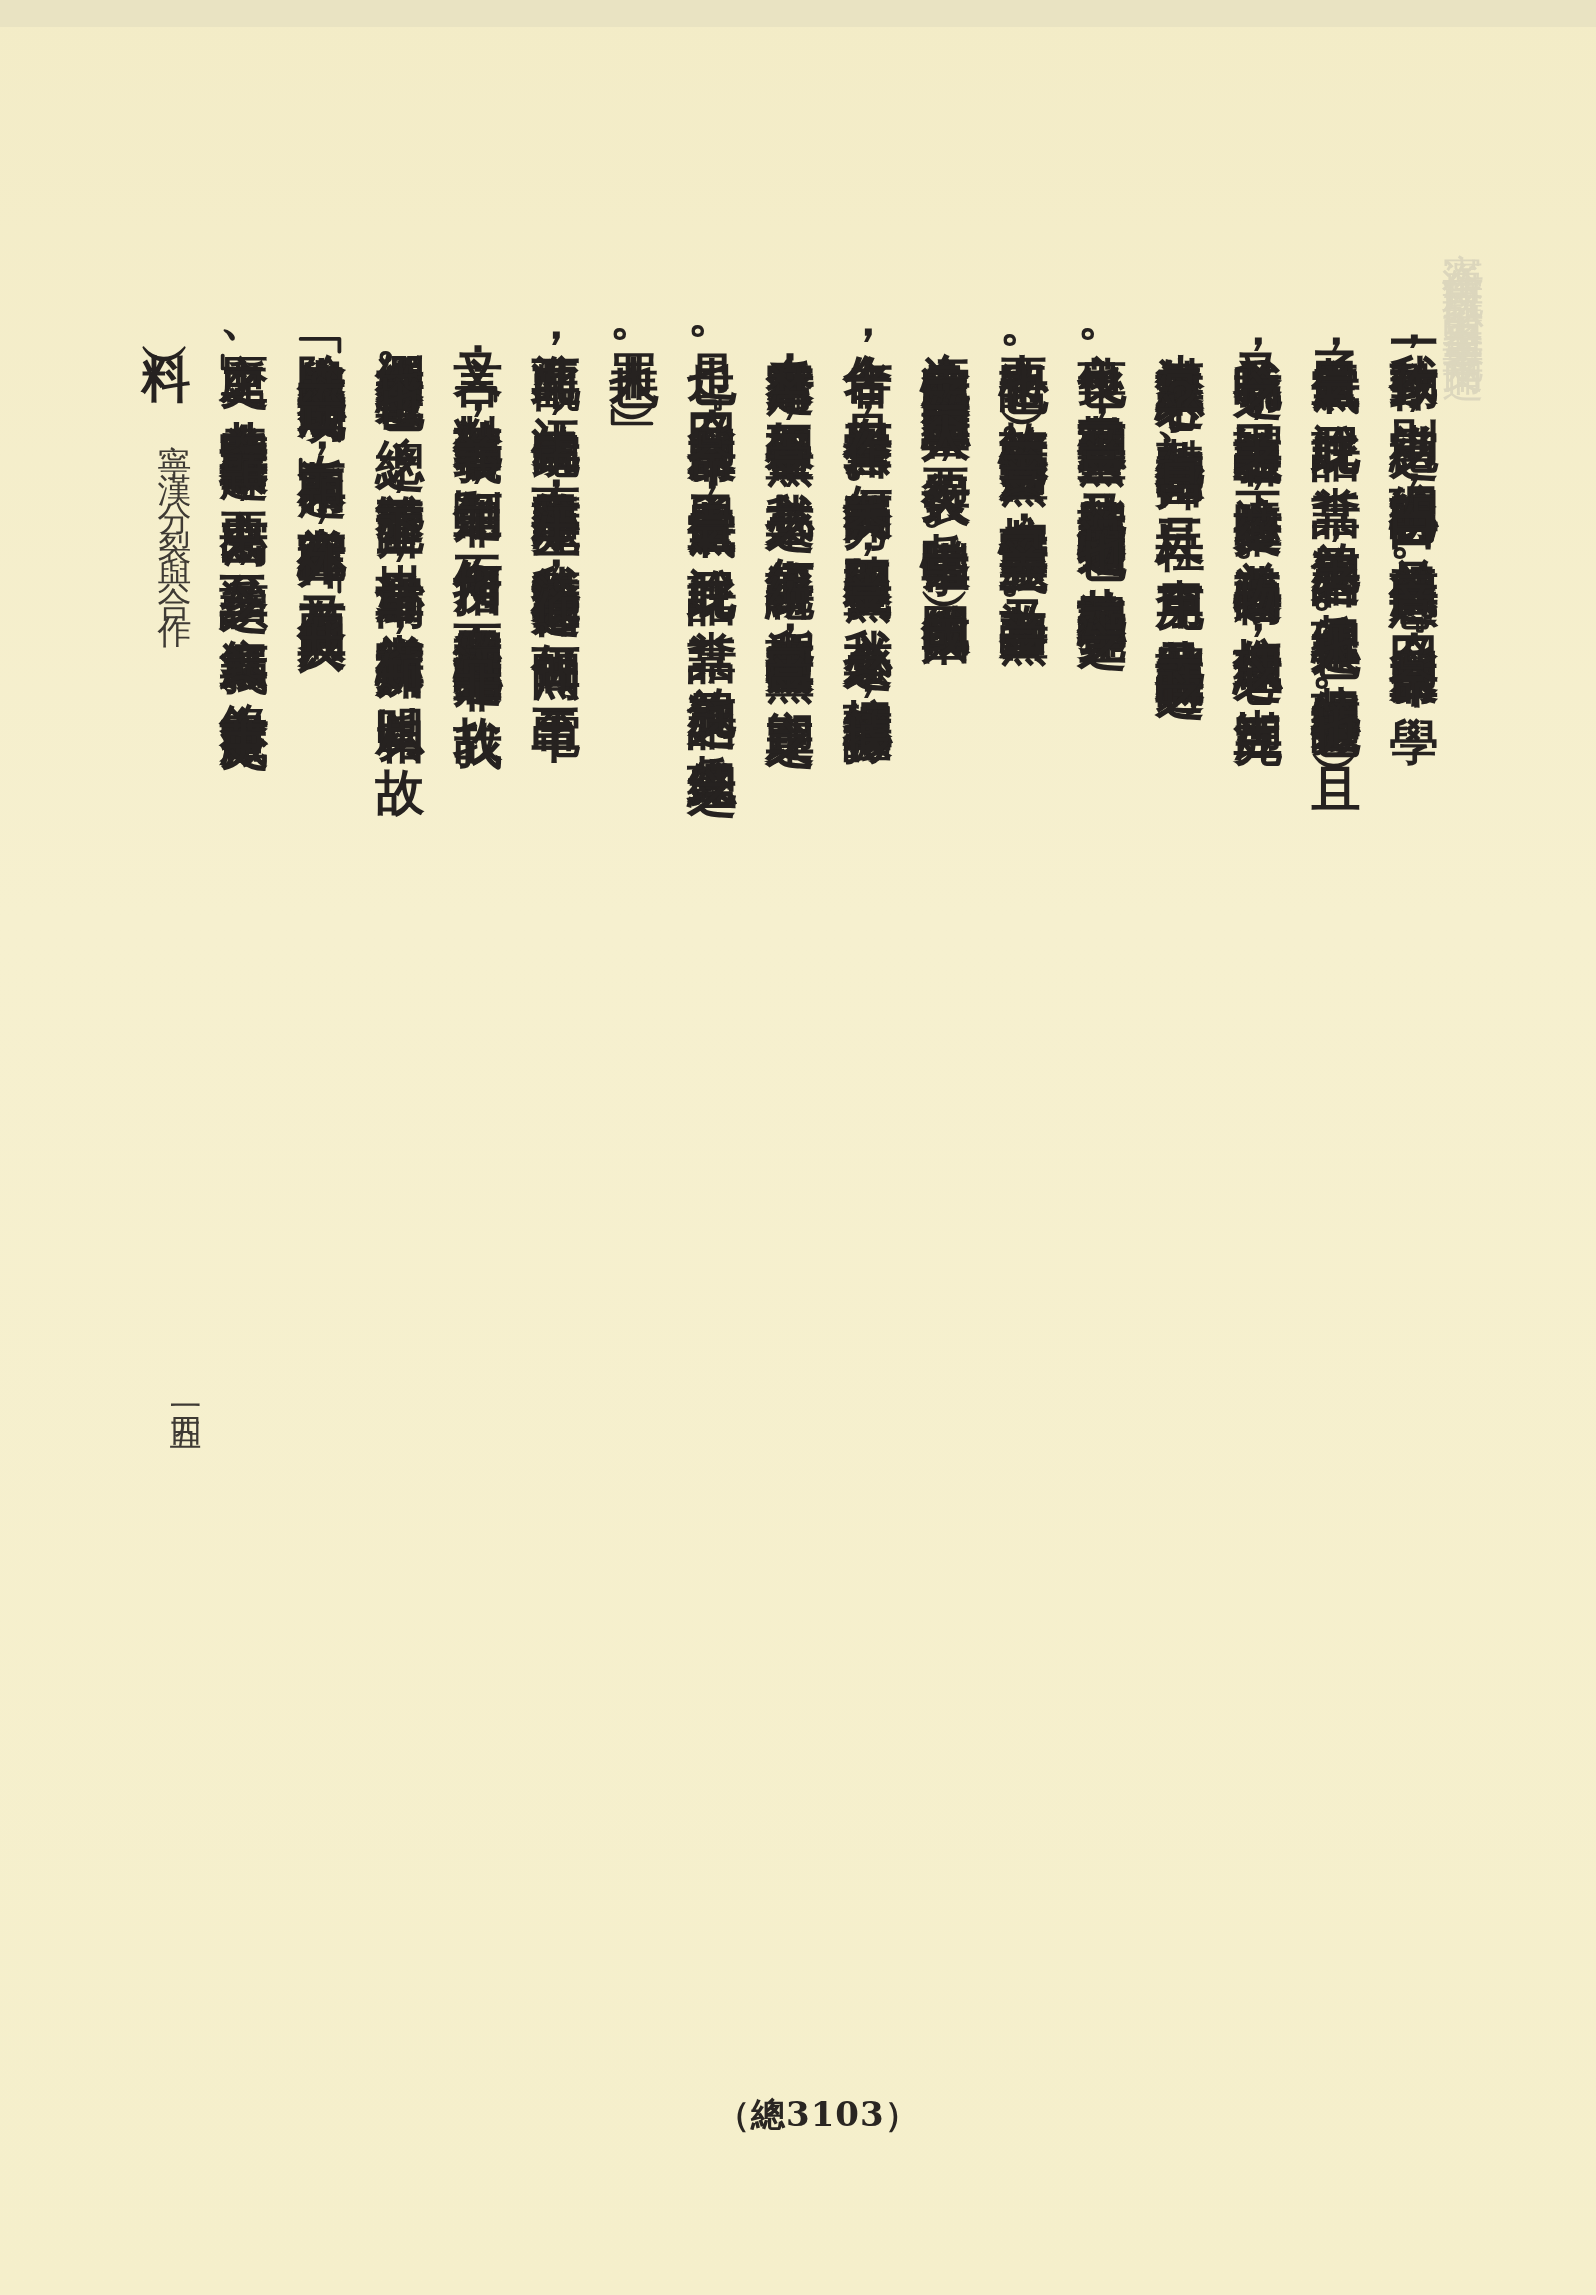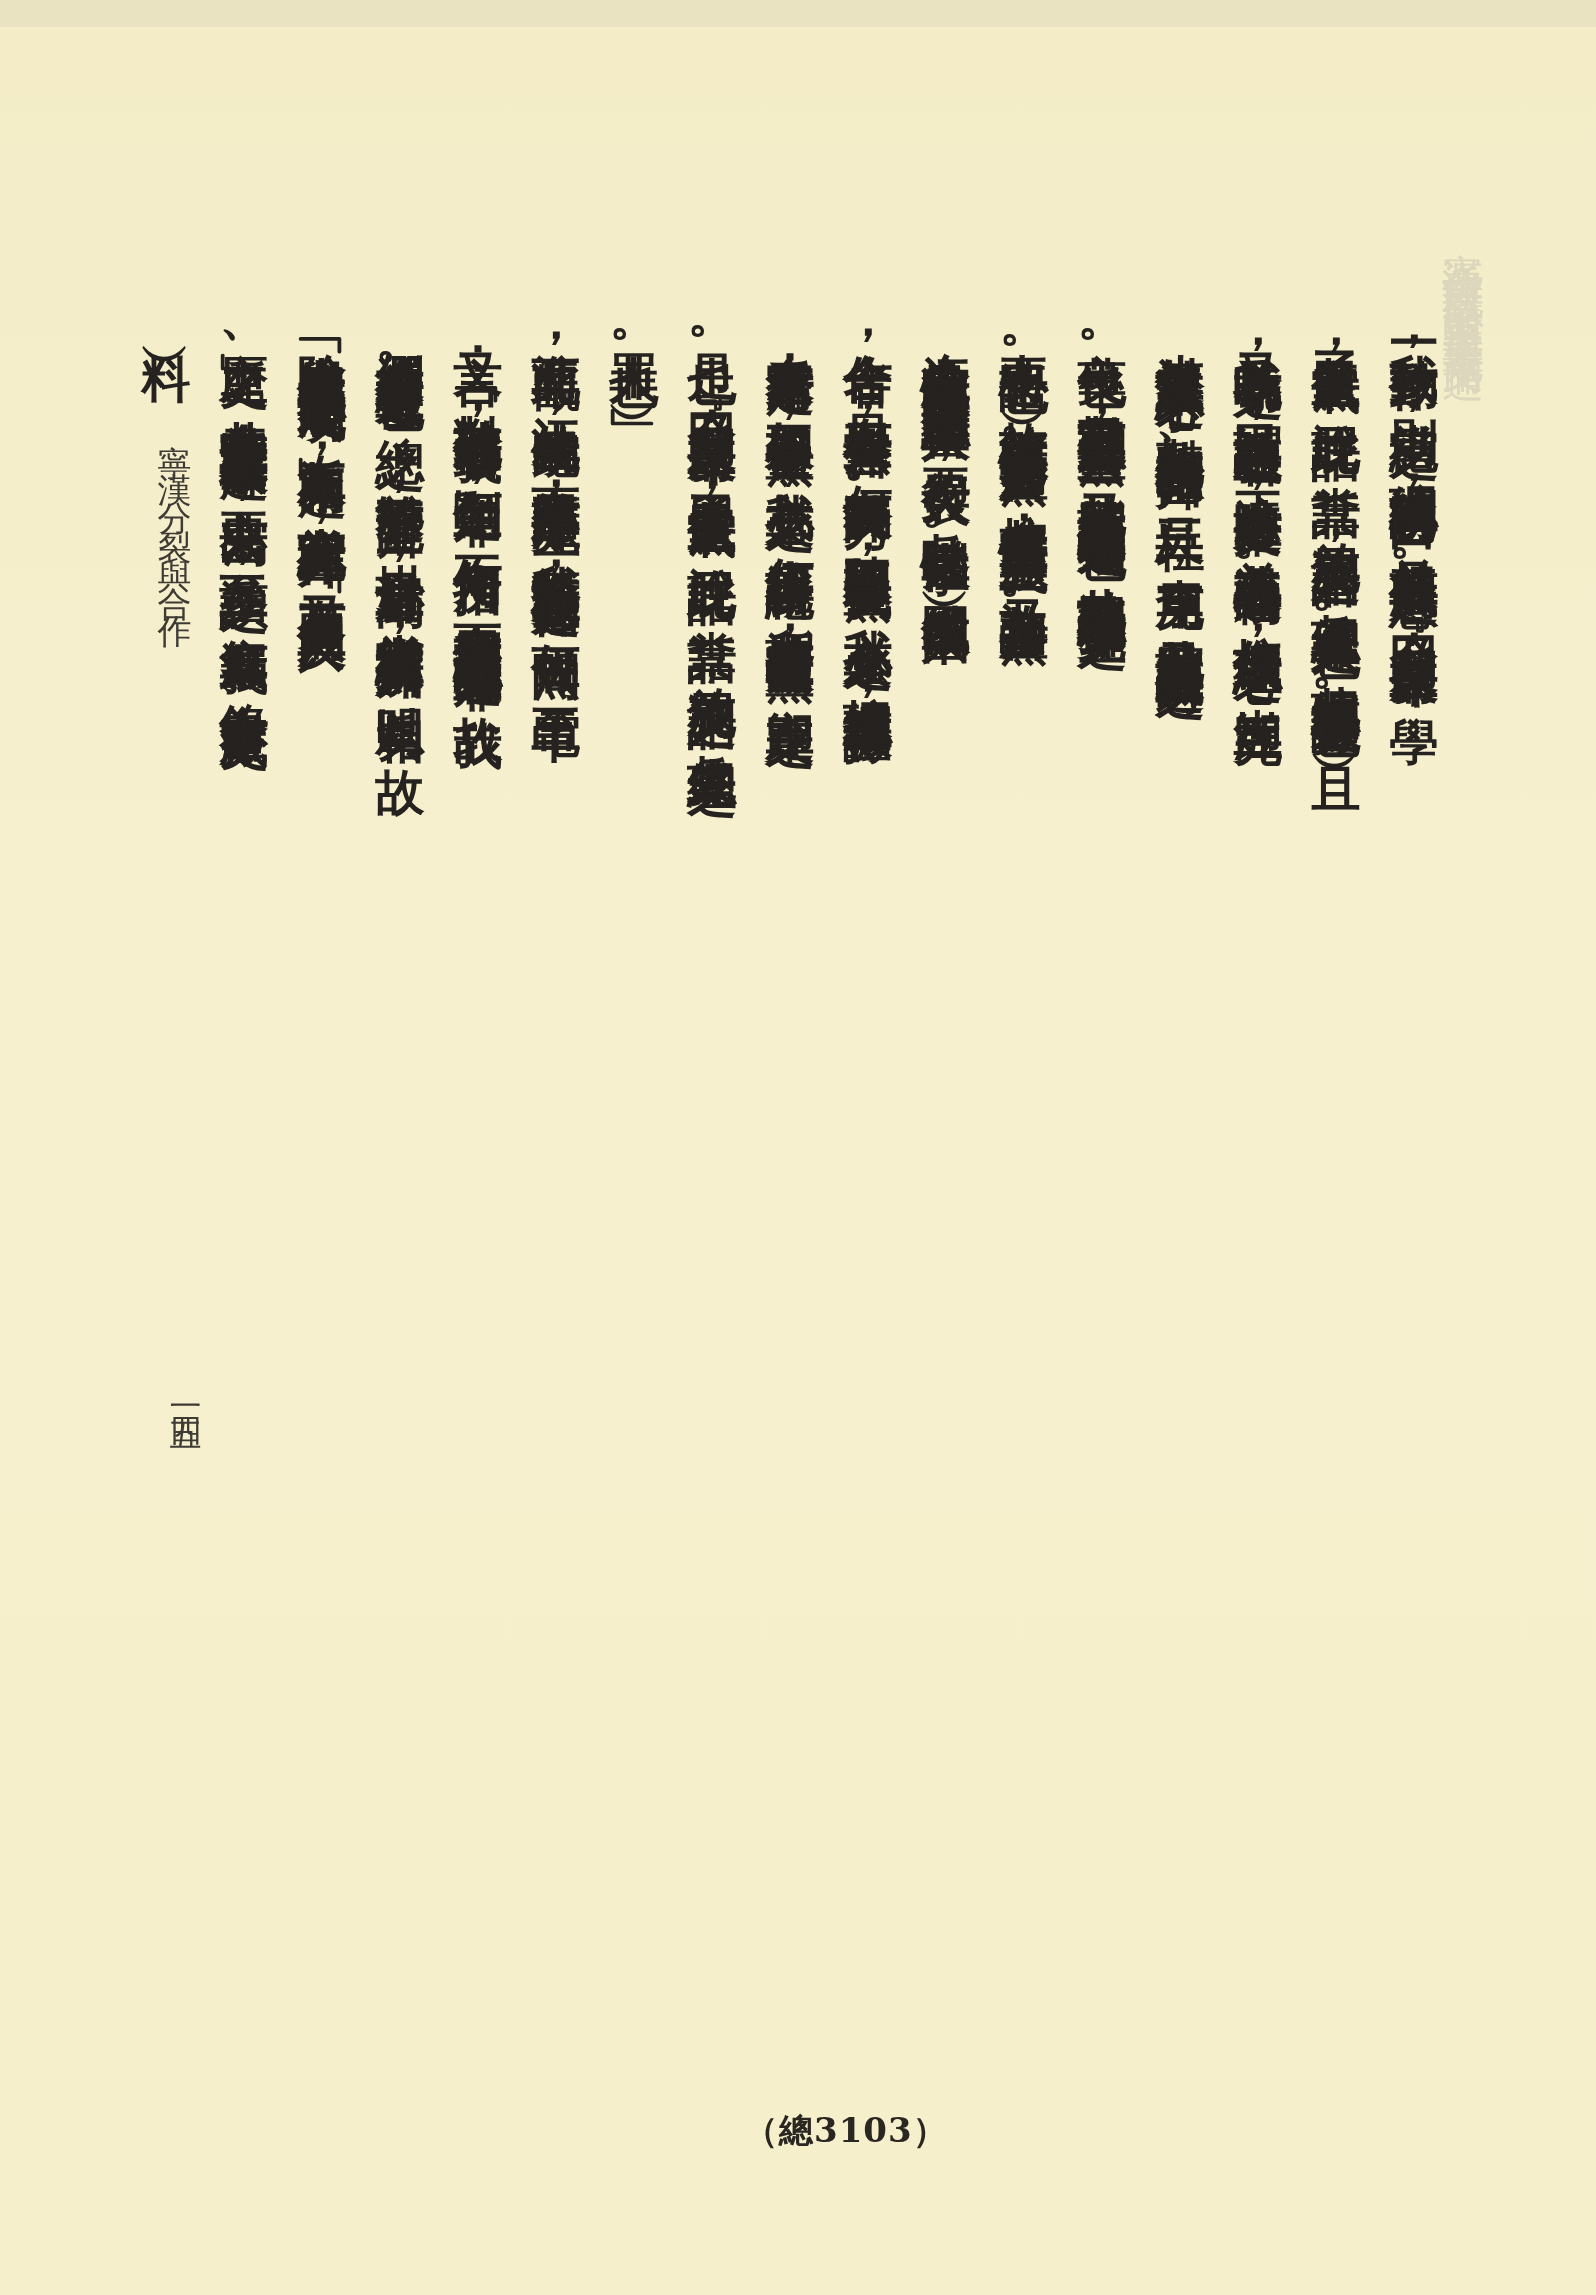--- a/index.html
+++ b/index.html
@@ -74,27 +74,26 @@
     position: absolute;
     left: 164px;
     top: 1389px;
     writing-mode: vertical-rl;
     font-size: 32px;
     letter-spacing: 3.8px;
     color: #3e3a34;
   }
   .footer-code {
     position: absolute;
-    left: 744px;
+    left: 716px;
     top: 2092px;
     font-size: 34px;
     font-weight: bold;
     color: #2a2622;
     letter-spacing: 1px;
-    margin-top: 16px;
   }
 </style>
 </head>
 <body>
 
 <div class="page">
   <div class="top-strip"></div>
 
   <div class="bleed">寧漢合作實現以前雙方中央委員重要電文兩通</div>
 

